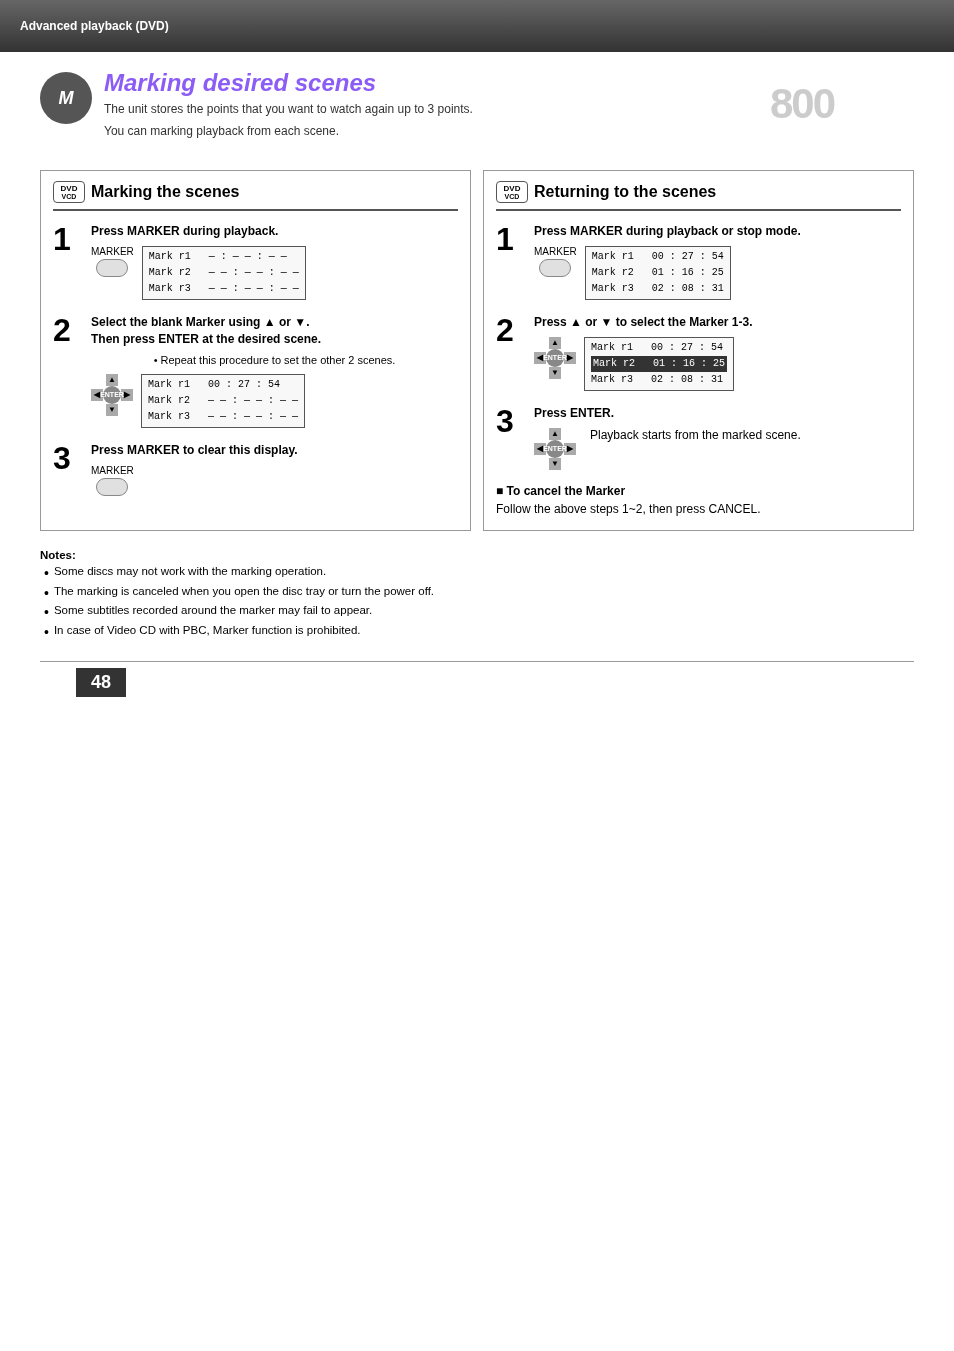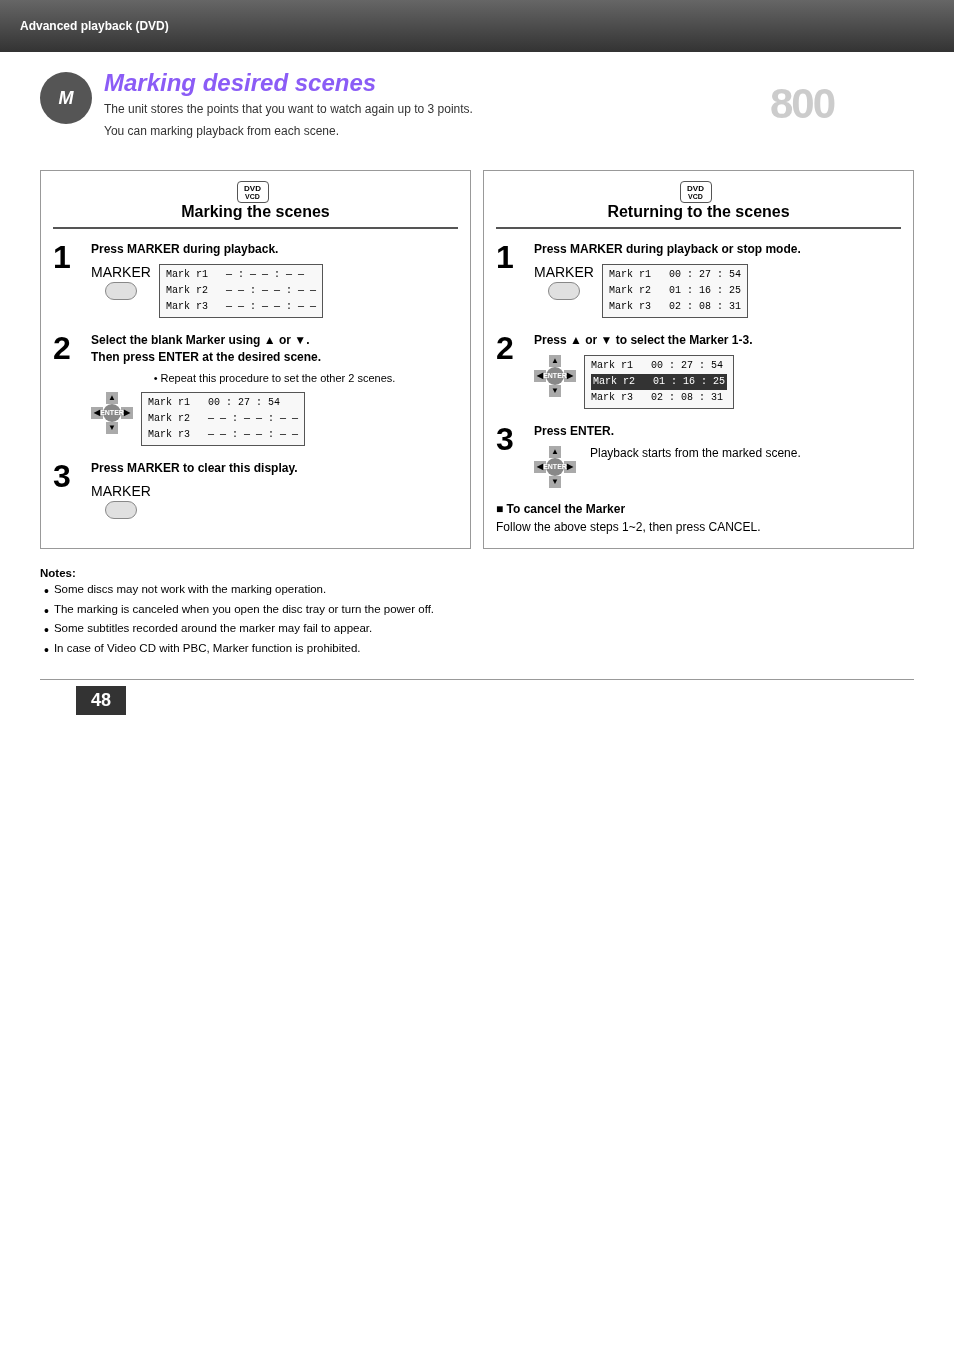--- a/index.html
+++ b/index.html
@@ -94,21 +94,20 @@
       padding: 10px 12px 14px 12px;
     }
 
     
     .section-header {
       display: flex;
       align-items: center;
       margin-bottom: 12px;
       border-bottom: 2px solid #555;
       padding-bottom: 6px;
-      flex-direction: column;
     }
     .dvd-badge {
       display: inline-flex;
       flex-direction: column;
       align-items: center;
       justify-content: center;
       border: 1px solid #555;
       border-radius: 4px;
       padding: 1px 3px;
       margin-right: 6px;
@@ -156,21 +155,21 @@
       margin-top: 6px;
     }
 
     
     .marker-button-block {
       display: flex;
       flex-direction: column;
       align-items: center;
     }
     .marker-label {
-      font-size: 14px;
+      font-size: 10px;
       margin-bottom: 2px;
     }
     .marker-btn {
       width: 32px;
       height: 18px;
       background: #e0e0e0;
       border: 1px solid #888;
       border-radius: 9px;
       display: flex;
       align-items: center;

